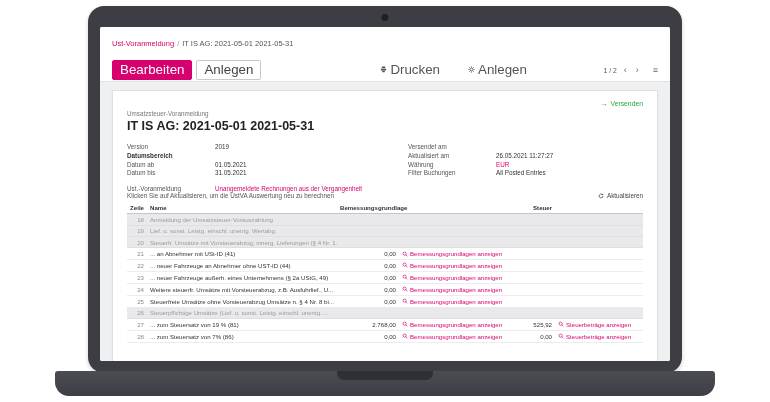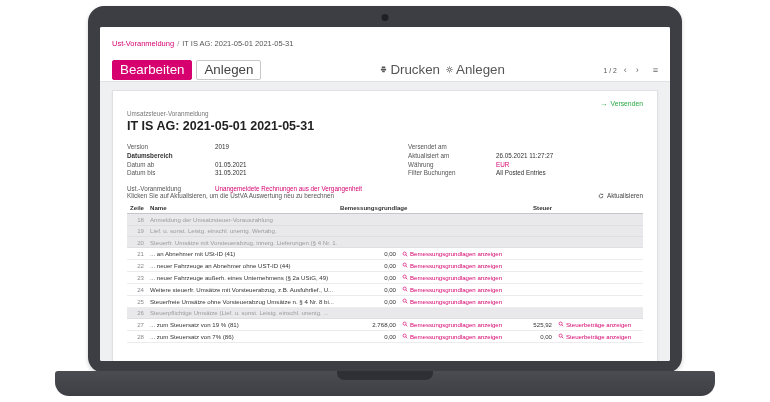--- a/index.html
+++ b/index.html
@@ -25,21 +25,21 @@
   .topbar{height:26px;display:flex;align-items:center;padding:16px 12px;font-size:7.5px;background:#fff;}
   .crumb-link{color:var(--accent);cursor:pointer;text-decoration:none;}
   .crumb-sep{color:#999;margin:0 3px;}
   .crumb-cur{color:#555;}
   .controlbar{height:23px;display:flex;align-items:center;padding:0 12px;
     border-bottom:1px solid #e2e2e4;font-size:6.8px;gap:4px;background:#fff;}
   .btn{display:inline-flex;align-items:center;gap:3px;padding:2.5px 7px;border-radius:2px;
     border:1px solid #c9c9c9;background:#fff;color:#444;cursor:pointer;line-height:1;}
   .btn.primary{background:var(--accent);border-color:var(--accent);color:#ffffff;}
   .btn.flat{border:none;background:none;color:#555;padding:2.5px 3px;}
-  .toolgroup{margin-left:112px;display:flex;gap:0;}
+  .toolgroup{margin-left:112px;display:flex;gap:22px;}
   .pager{margin-left:auto;display:flex;align-items:center;gap:5px;color:#555;}
   .pbtn{color:#666;font-size:9px;line-height:1;padding:0 2px;cursor:pointer;}
   .viewicon{margin-left:7px;color:#666;font-size:9px;cursor:pointer;}
   .ic{width:7px;height:7px;display:inline-block;vertical-align:middle;}
   .ic-s{width:6px;height:6px;}
   
   .content{background:#eff0f2;height:285px;padding:8px 12px 0;overflow:hidden;}
   .card{background:#fff;border:1px solid #e0e0e2;box-shadow:0 1px 2px rgba(0,0,0,.06);
     padding:8px 14px 10px;height:100%;overflow:hidden;}
   .sendrow{text-align:right;font-size:6.8px;}

